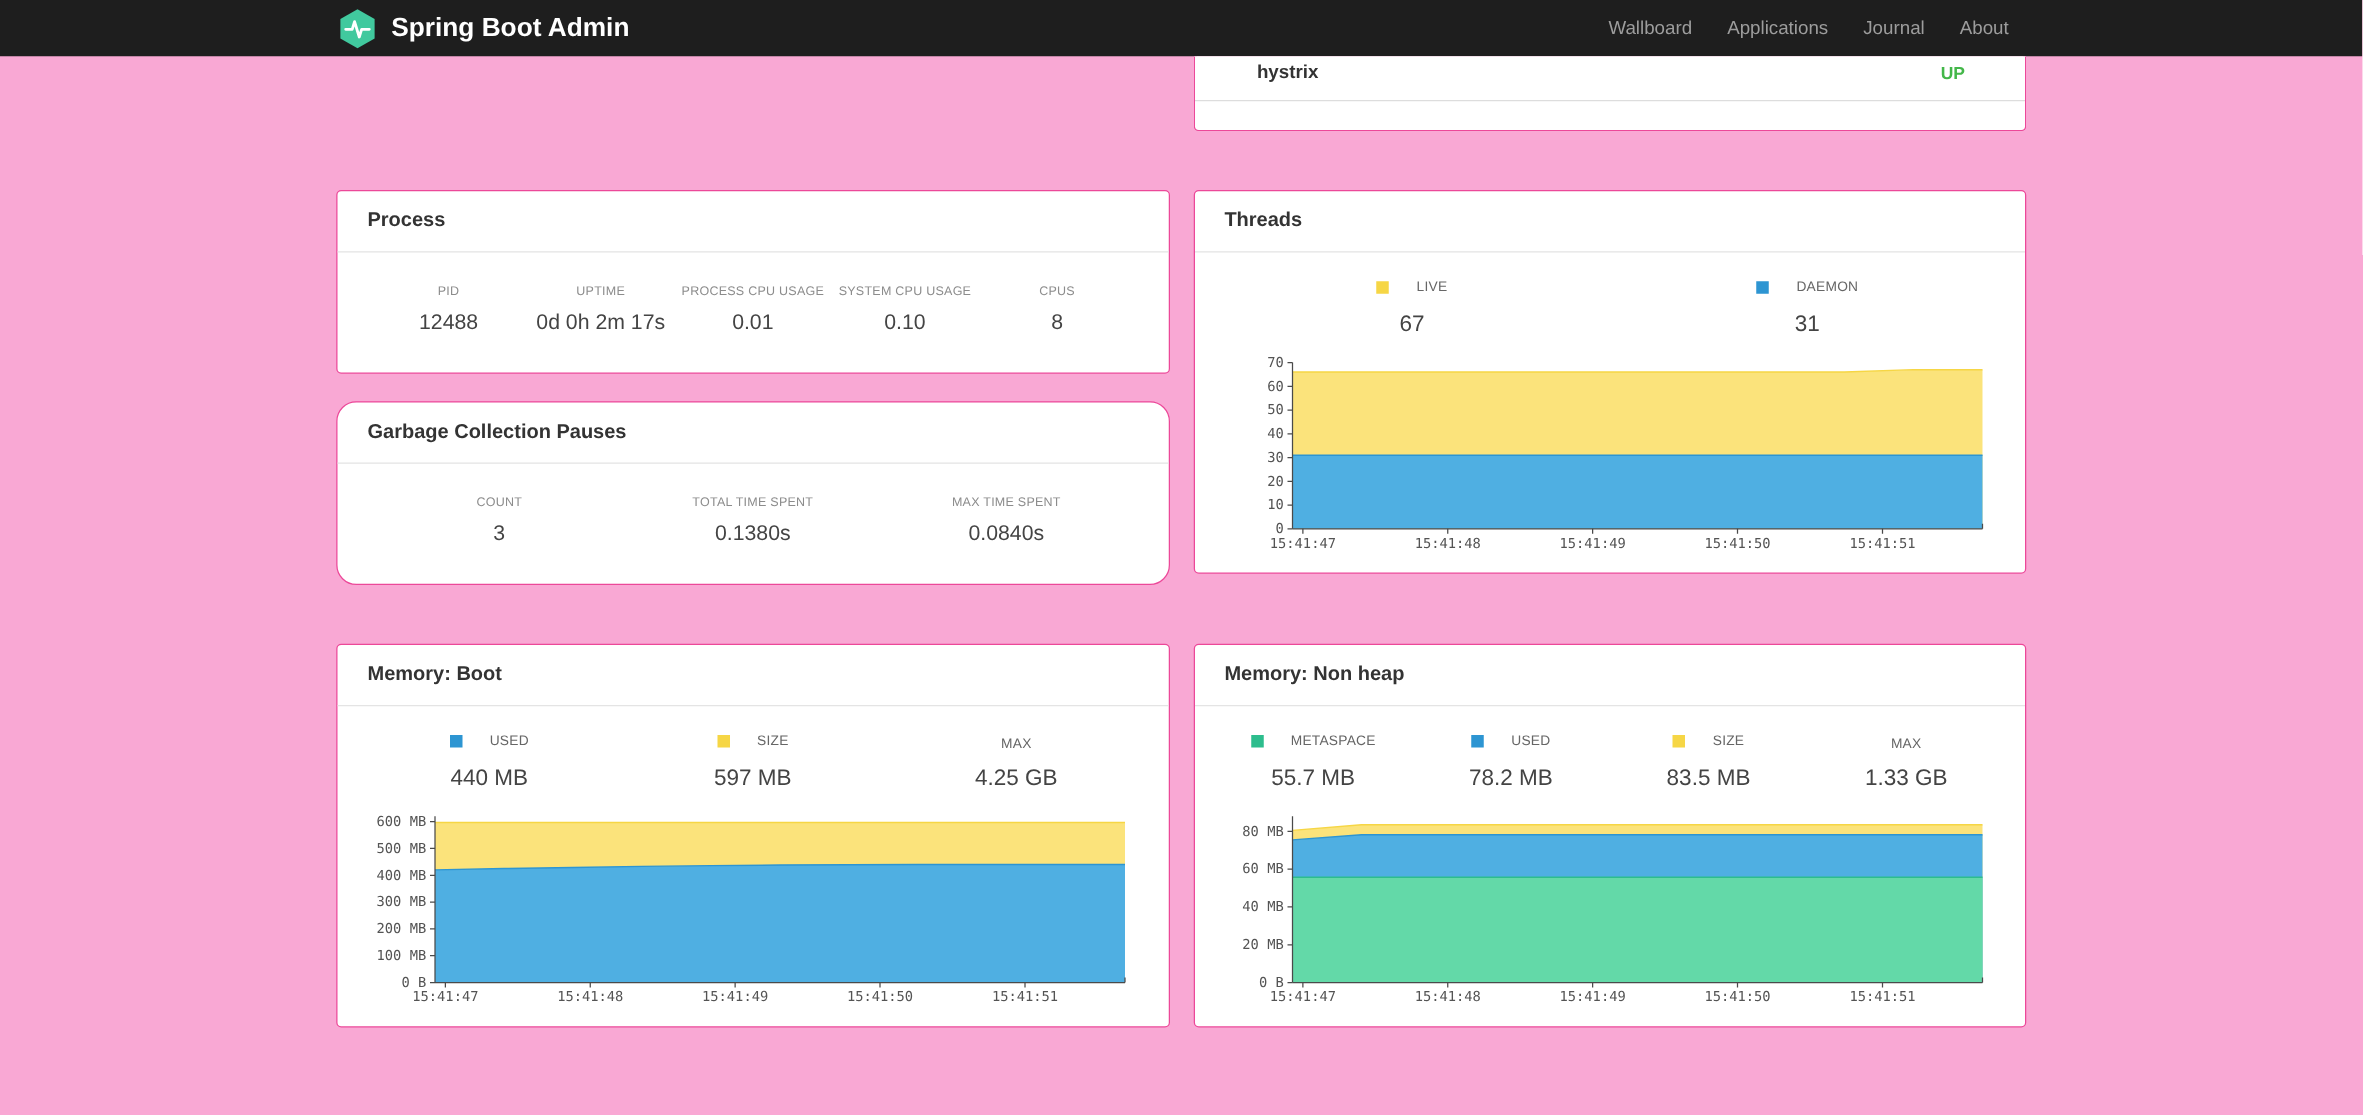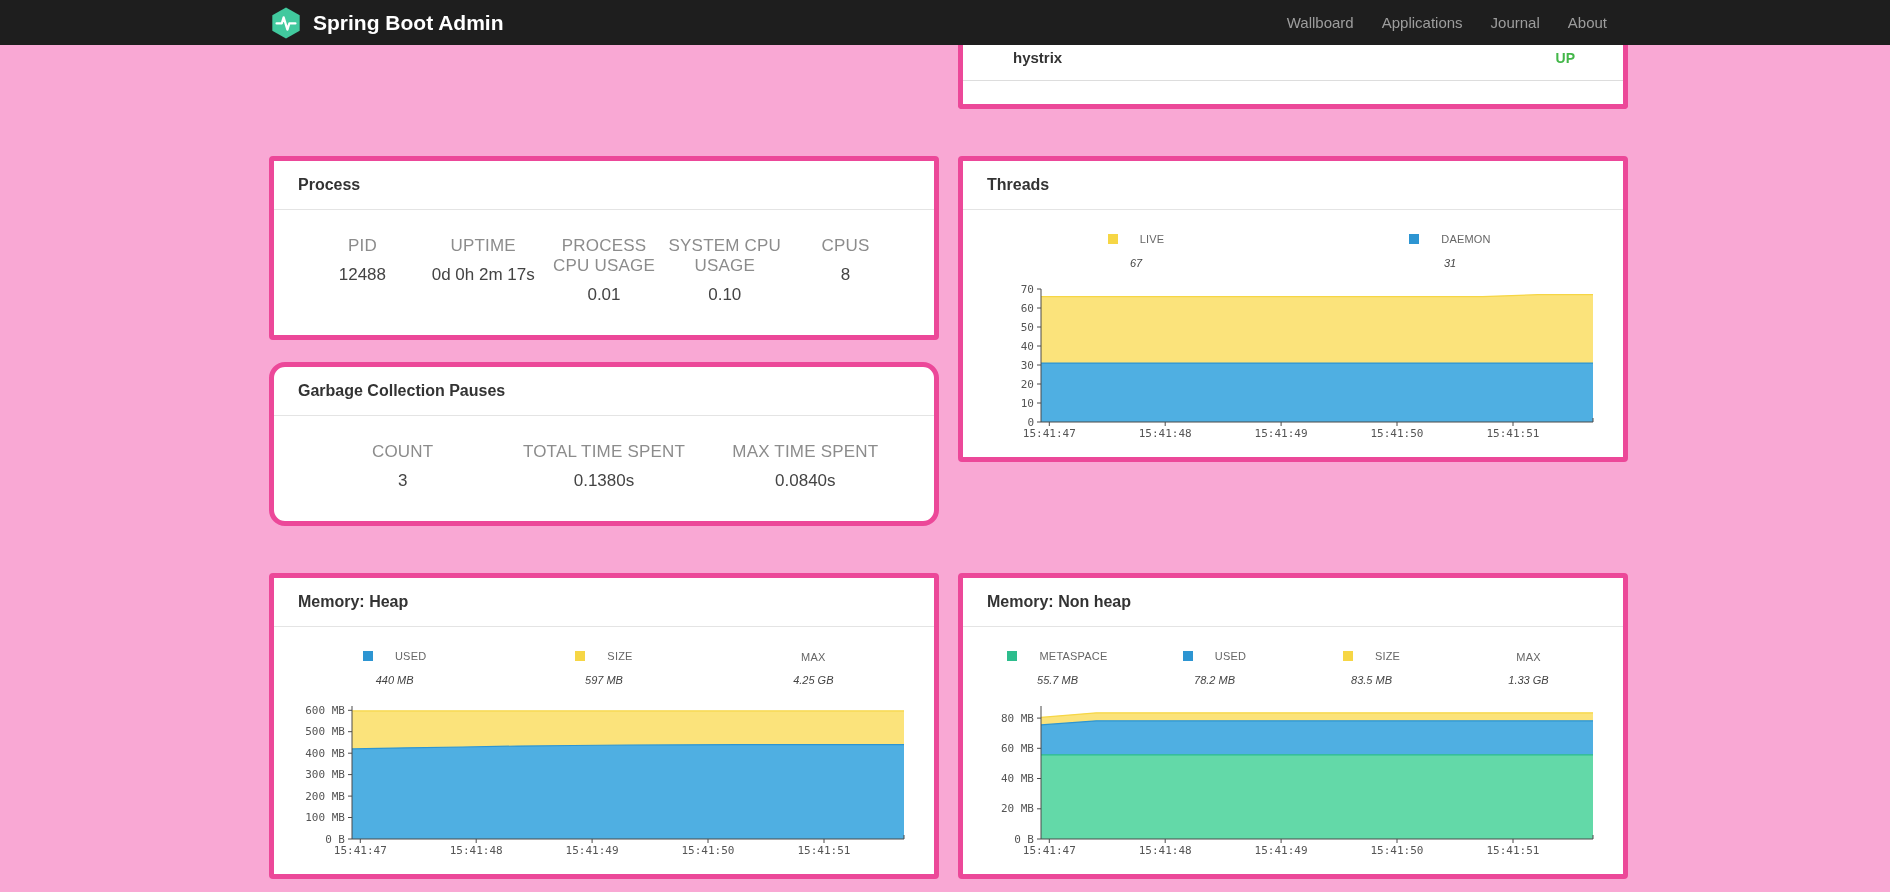--- a/index.html
+++ b/index.html
@@ -13,44 +13,44 @@
   .brand { display: flex; align-items: center; gap: 10px; color: #fff; font-size: 21px; font-weight: bold; cursor: pointer; }
   .brand svg { display: block; }
   .nav-links { display: flex; align-items: center; height: 100%; }
   .nav-links a { color: #9d9d9d; text-decoration: none; font-size: 15px; line-height: 45px; padding: 16px 14px; cursor: pointer; }
 
   
   .content { width: 1352px; margin: 0 auto; display: grid; grid-template-columns: 1fr 1fr; column-gap: 19px; row-gap: 47px; align-items: start; }
   .stack > .panel + .panel { margin-top: 22px; border-radius: 16px; }
 
   
-  .panel { background: #fff; border: 5px solid #ec4899; border-radius: 4px; }
+  .panel { background: #fff; border: 1px solid #ec4899; border-radius: 4px; }
   .panel-head { padding: 15px 24px; border-bottom: 1px solid #e4e4e4; }
   .panel-title { font-size: 16px; font-weight: bold; color: #333; }
 
   
   .fragment { border-top: none; border-radius: 0 0 4px 4px; }
   .health-row { display: flex; justify-content: space-between; align-items: center; padding: 4px 48px 14px 50px; border-bottom: 1px solid #ddd; }
   .health-name { font-size: 15px; font-weight: bold; color: #333; }
   .health-status { font-size: 14px; font-weight: bold; }
   .status-up { color: #43b749; }
   .fragment-foot { height: 23px; }
 
   
   .metrics { display: flex; padding: 26px 28px 30px; }
   .metric { flex: 1; text-align: center; }
-  .metric-label { font-size: 17px; color: #8c8c8c; letter-spacing: .2px; }
+  .metric-label { font-size: 10px; color: #8c8c8c; letter-spacing: .2px; }
   .metric-value { font-size: 17px; color: #444; margin-top: 9px; }
 
   
   .legend { display: flex; padding: 20px 16px 2px; }
   .legend-item { flex: 1; text-align: center; }
   .legend-label { font-size: 11px; color: #666; display: inline-flex; align-items: center; gap: 22px; letter-spacing: .2px; }
   .swatch { width: 10px; height: 10px; display: inline-block; }
-  .legend-value { font-size: 11px; color: #444; margin-top: 9px; font-style: italic; }
+  .legend-value { font-size: 18px; color: #444; margin-top: 9px; }
 
   
   .chart-wrap { padding: 12px 20px 16px; }
   svg.chart { display: block; }
   svg.chart text { font-family: "DejaVu Sans Mono", monospace; font-size: 11px; fill: #545454; }
 </style>
 </head>
 <body>
 
 <div class="viewport">
@@ -191,21 +191,21 @@
             <text x="414" y="154" text-anchor="middle">15:41:50</text>
             <line x1="530" y1="139" x2="530" y2="143" stroke="#4a4a4a"></line>
             <text x="530" y="154" text-anchor="middle">15:41:51</text>
             <line x1="610" y1="135" x2="610" y2="139" stroke="#4a4a4a"></line>
           </svg>
       </div>
     </section>
 
     <section class="panel">
       <div class="panel-head">
-        <span class="panel-title">Memory: Heap</span>
+        <span class="panel-title">Memory: Boot</span>
       </div>
       <div class="legend">
         <div class="legend-item">
           <div class="legend-label">
             <span class="swatch" style="background-color: rgb(45, 149, 210);"></span>
             <span>USED</span>
           </div>
           <div class="legend-value">440 MB</div>
         </div>
         <div class="legend-item">

